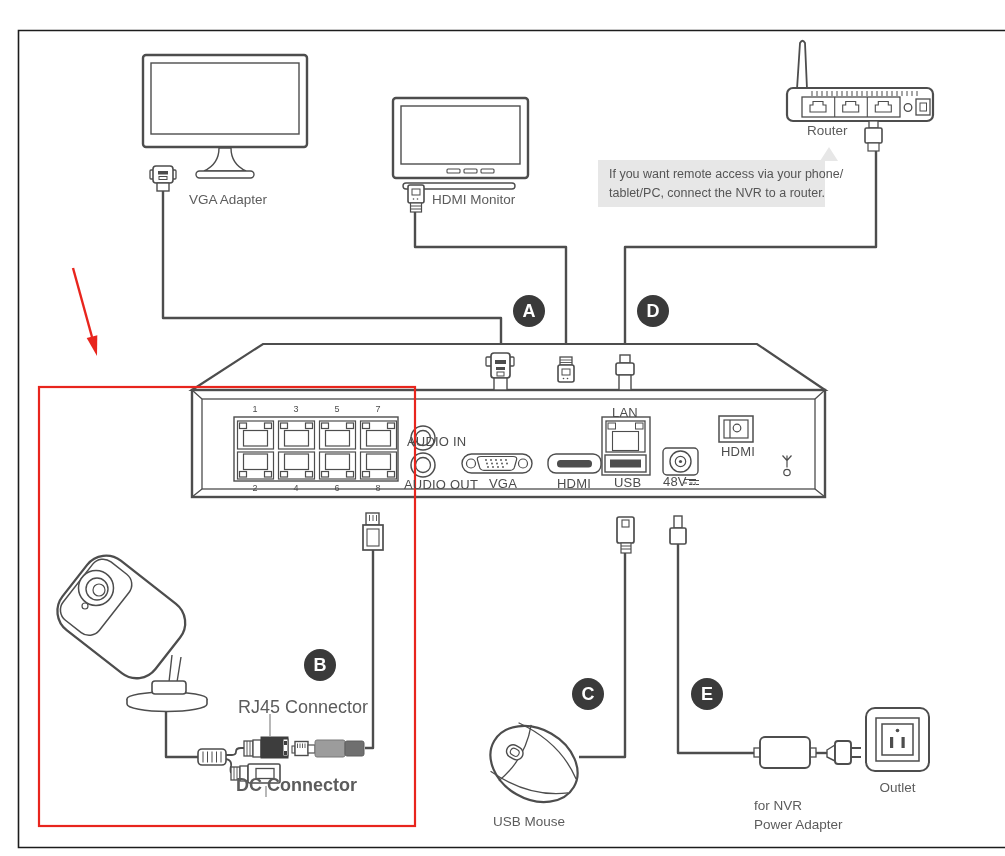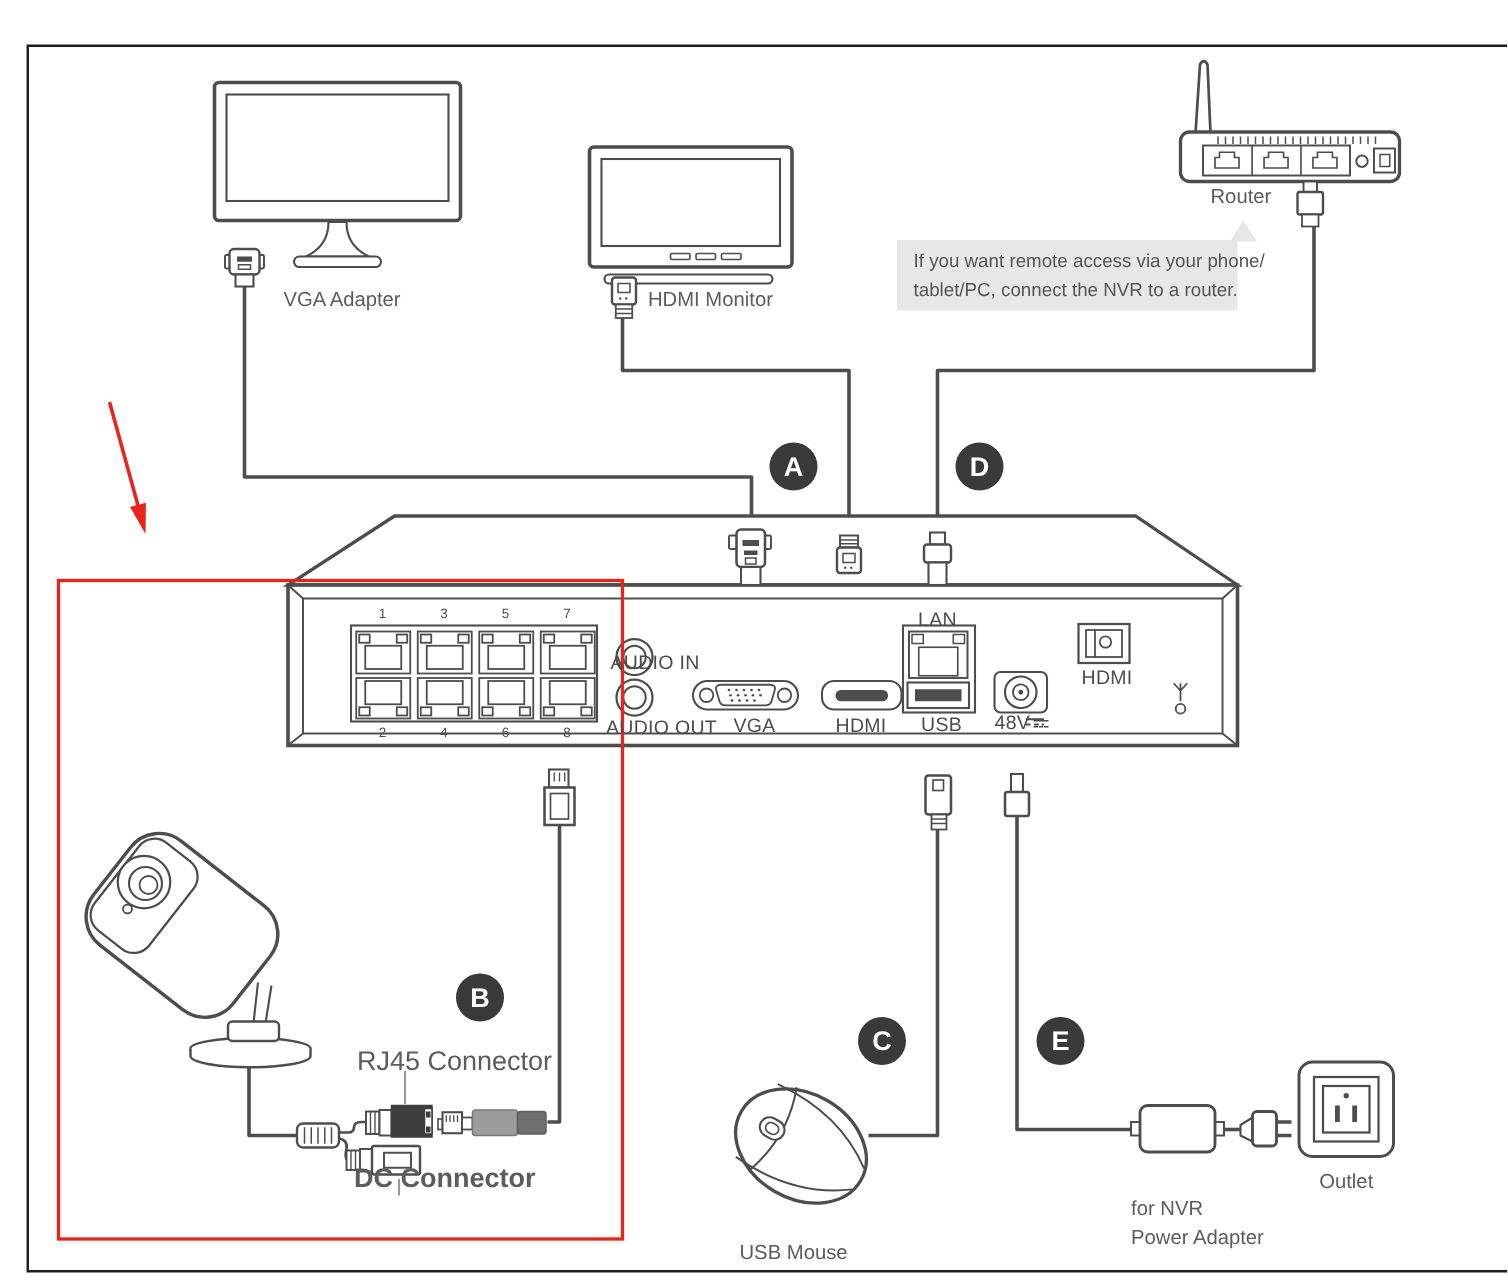--- a/index.html
+++ b/index.html
@@ -322,21 +322,21 @@
 </svg>
 
 <div class="note">
   <div>If you want remote access via your phone/</div>
   <div>tablet/PC, connect the NVR to a router.</div>
 </div>
 
 <div class="abs lbl" style="left:189px;top:192px;">VGA Adapter</div>
 <div class="abs lbl" style="left:432px;top:192px;">HDMI Monitor</div>
 <div class="abs lbl" style="left:807px;top:123px;">Router</div>
-<div class="abs lbl" style="left:493px;top:814px;margin-top:13px;">USB Mouse</div>
+<div class="abs lbl" style="left:493px;top:814px;">USB Mouse</div>
 <div class="abs lbl" style="left:754px;top:780px;margin-top:37px;">Power Adapter</div>
 <div class="abs lbl" style="left:754px;top:798px;">for NVR</div>
 <div class="abs lbl ctr" style="left:866px;top:780px;width:63px;">Outlet</div>
 <div class="abs lbl2" style="left:238px;top:697px;">RJ45 Connector</div>
 <div class="abs lbl2" style="left:236px;top:775px;font-weight:bold;">DC Connector</div>
 
 <div class="badge" style="left:513px;top:295px;">A</div>
 <div class="badge" style="left:304px;top:649px;">B</div>
 <div class="badge" style="left:572px;top:678px;">C</div>
 <div class="badge" style="left:637px;top:295px;">D</div>

